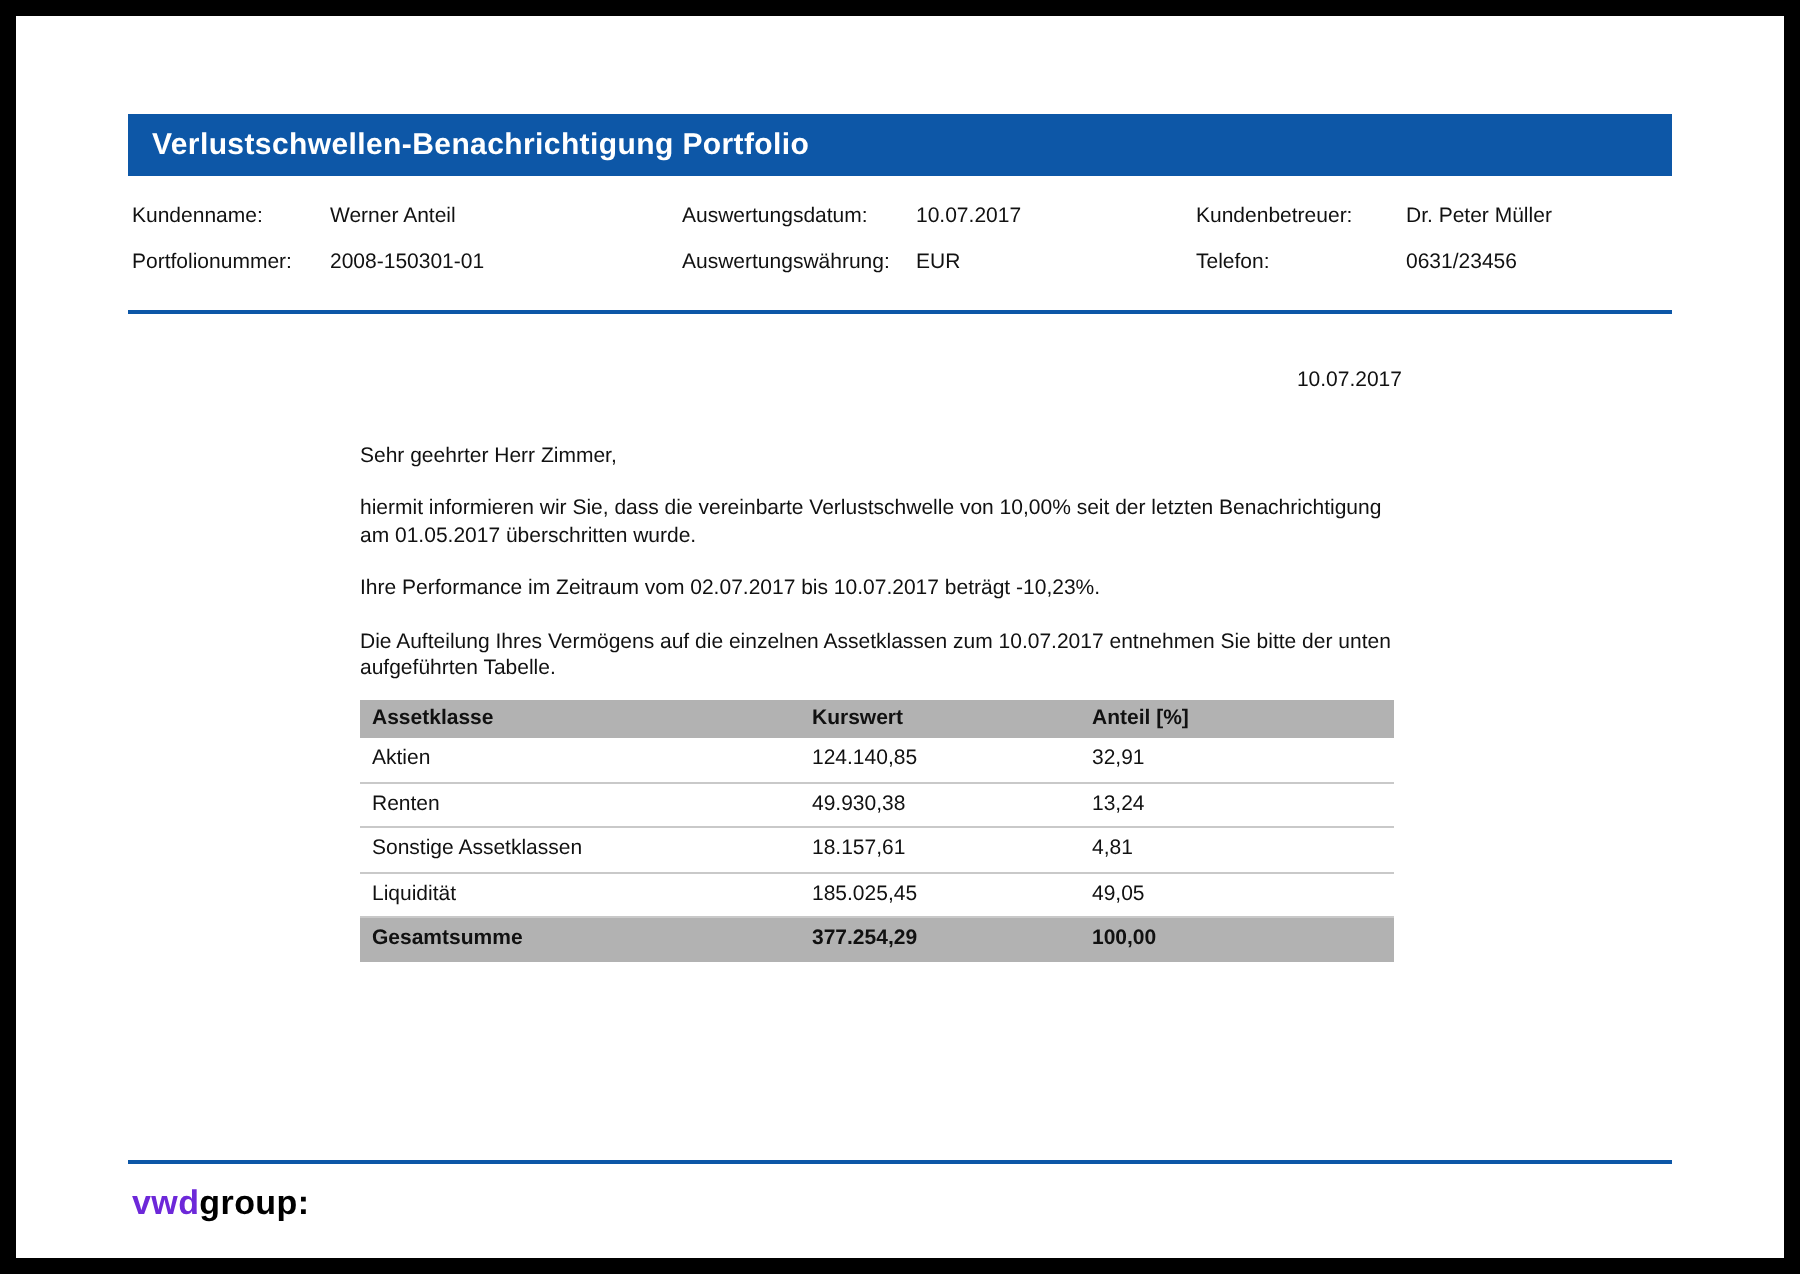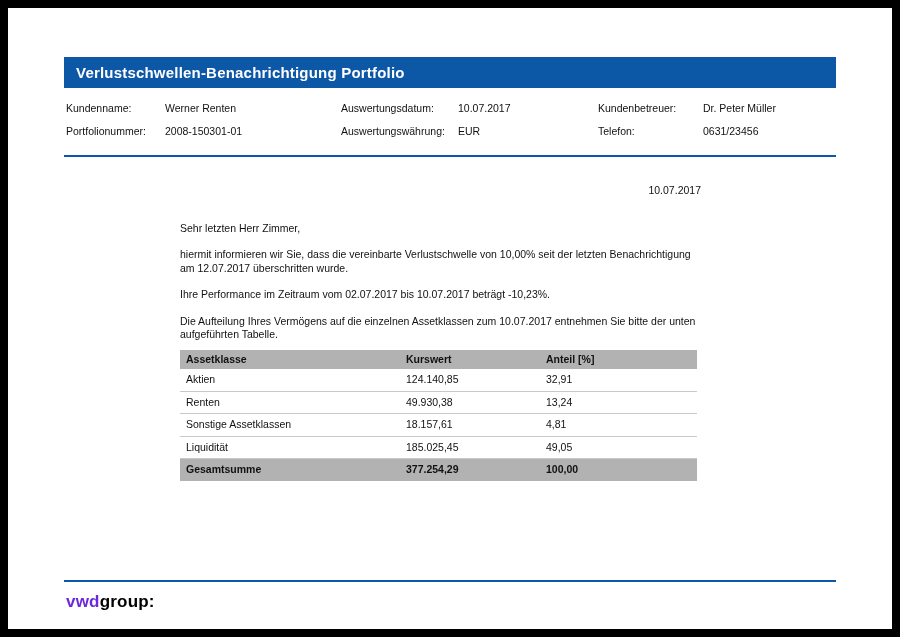--- a/index.html
+++ b/index.html
@@ -65,21 +65,21 @@
 <body>
 
 <div class="page">
 
   <div class="title-bar">
     <span>Verlustschwellen-Benachrichtigung Portfolio</span>
   </div>
 
   <div class="meta-field col1 row1">
     <span class="label">Kundenname:</span>
-    <span class="value">Werner Renten</span>
+    <span class="value">Werner Anteil</span>
   </div>
   <div class="meta-field col2 row1">
     <span class="label">Auswertungsdatum:</span>
     <span class="value">10.07.2017</span>
   </div>
   <div class="meta-field col3 row1">
     <span class="label">Kundenbetreuer:</span>
     <span class="value">Dr. Peter Müller</span>
   </div>
   <div class="meta-field col1 row2">
@@ -92,22 +92,22 @@
   </div>
   <div class="meta-field col3 row2">
     <span class="label">Telefon:</span>
     <span class="value">0631/23456</span>
   </div>
 
   <div class="rule top"></div>
 
   <div class="letter">
     <div class="date">10.07.2017</div>
-    <div class="salutation">Sehr letzten Herr Zimmer,</div>
-    <div class="para">hiermit informieren wir Sie, dass die vereinbarte Verlustschwelle von 10,00% seit der letzten Benachrichtigung am 12.07.2017 überschritten wurde.</div>
+    <div class="salutation">Sehr geehrter Herr Zimmer,</div>
+    <div class="para">hiermit informieren wir Sie, dass die vereinbarte Verlustschwelle von 10,00% seit der letzten Benachrichtigung am 01.05.2017 überschritten wurde.</div>
     <div class="para">Ihre Performance im Zeitraum vom 02.07.2017 bis 10.07.2017 beträgt -10,23%.</div>
     <div class="para">Die Aufteilung Ihres Vermögens auf die einzelnen Assetklassen zum 10.07.2017 entnehmen Sie bitte der unten aufgeführten Tabelle.</div>
 
     <table class="assets">
       <colgroup>
           <col class="c1">
           <col class="c2">
           <col class="c3">
         </colgroup>
       <thead>

